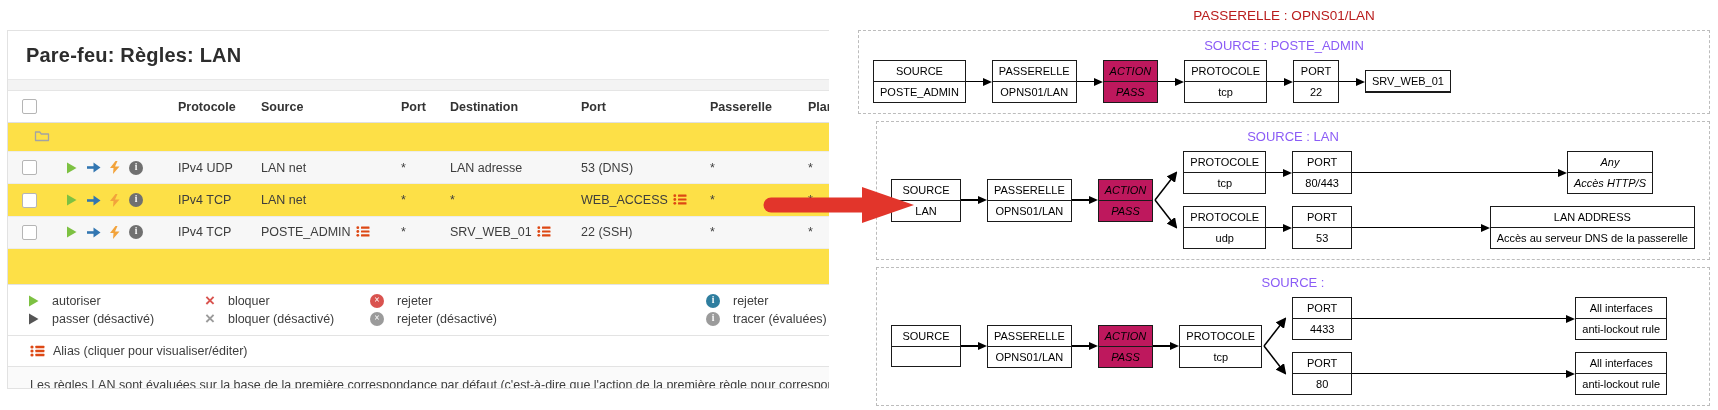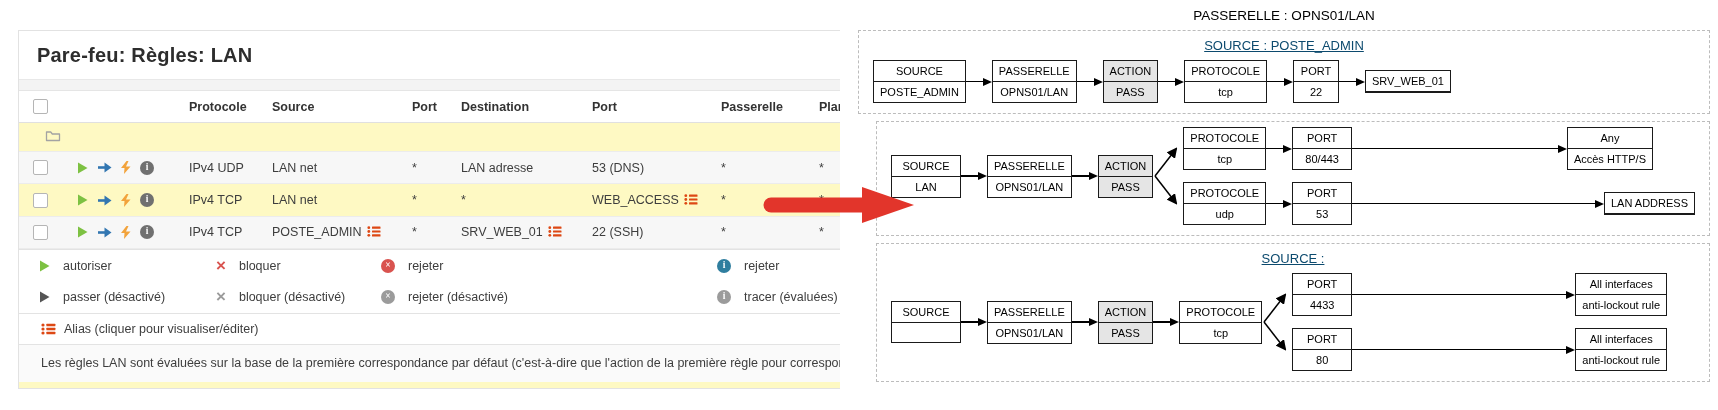--- a/index.html
+++ b/index.html
@@ -1,21 +1,21 @@
 <!DOCTYPE html>
 <html><head>
 <meta charset="utf-8">
 <style>
   html,body{margin:0;padding:0;background:#fff;}
   .canvas{position:relative;width:1718px;height:410px;background:#ffffff;
           font-family:"Liberation Sans",sans-serif;overflow:hidden;}
 
   
-  .fw-panel{position:absolute;left:18px;top:30px;width:821px;height:357px;
-            background:#fef9c3;border:1px solid #e2e2e2;border-right:none;overflow:hidden;}
+  .fw-panel{position:absolute;left:7px;top:30px;width:821px;height:357px;
+            background:#fde047;border:1px solid #e2e2e2;border-right:none;overflow:hidden;}
   .fw-header{padding:13px 18px 12px;border-bottom:1px solid #e8e8e8;background:#fff;}
   .fw-title{margin:0;font-size:20px;font-weight:700;color:#2d2d2d;letter-spacing:.2px;}
   .fw-gap{height:10px;background:#f3f3f3;border-bottom:1px solid #e5e5e5;}
 
   table.rules{border-collapse:collapse;table-layout:fixed;width:924px;
               font-size:12.5px;color:#3d3d3d;}
   table.rules th{font-weight:600;text-align:left;padding:8px 6px;color:#333;
                  white-space:nowrap;border-bottom:1px solid #e0e0e0;background:#fff;}
   table.rules td{padding:8px 6px;white-space:nowrap;border-bottom:1px solid #ececec;
                  vertical-align:middle;}
@@ -28,60 +28,60 @@
   .ic{display:inline-flex;align-items:center;}
   .icircle{display:inline-flex;align-items:center;justify-content:center;
            width:14px;height:14px;border-radius:50%;color:#fff;font-size:9.5px;
            font-weight:700;font-family:"Liberation Serif",serif;line-height:1;}
   .icircle.gray{background:#707070;} .icircle.blue{background:#2f7e9f;}
   .icircle.red{background:#d9534f;} .icircle.lgray{background:#9b9b9b;}
   .alias-ic{display:inline-flex;margin-left:5px;vertical-align:-1px;}
   .folder-cell{padding:6px 6px 6px 26px !important;}
 
   
-  .legend{display:grid;grid-template-columns:177px 165px 336px 1fr;row-gap:17px;
-          padding:9px 0 9px 20px;border-top:1px solid #e3e3e3;background:#fff;}
+  .legend{display:grid;grid-template-columns:177px 165px 336px 1fr;row-gap:4px;
+          padding:9px 0 9px 20px;border-top:1px solid #e3e3e3;background:#fff;margin-top:35px;}
   .legend-item{display:flex;align-items:center;gap:13px;font-size:12.5px;
                color:#3d3d3d;white-space:nowrap;}
   .xmark{font-size:17px;font-weight:700;line-height:12px;}
   .xmark.red{color:#d9534f;} .xmark.gray{color:#9b9b9b;}
 
   .note{display:flex;align-items:center;gap:8px;padding:8px 0 8px 22px;
         border-top:1px solid #e3e3e3;font-size:12.5px;color:#3d3d3d;
         white-space:nowrap;background:#fff;}
   .desc{border-top:1px solid #e3e3e3;background:#fafafa;padding:9px 0 9px 22px;
         font-size:12.5px;color:#3d3d3d;line-height:1.5;}
   .desc-line{white-space:nowrap;overflow:hidden;}
 
   
   .red-arrow{position:absolute;left:762px;top:184px;z-index:5;}
 
   
   .diagram{position:absolute;left:858px;top:8px;width:852px;font-family:"Liberation Sans",sans-serif;}
-  .diagram-title{text-align:center;font-size:13.5px;color:#000000;margin:0 0 7px;}
+  .diagram-title{text-align:center;font-size:13.5px;color:#b91c1c;margin:0 0 7px;}
   .dgroup{border:1.5px dashed #bcbcbc;padding:5px 14px 10px;margin-bottom:7px;background:#fff;}
   .dgroup.inset{margin-left:18px;}
-  .dgroup-label{text-align:center;font-size:13px;color:#0c4a6e;margin:2px 0 7px;text-decoration:underline;}
+  .dgroup-label{text-align:center;font-size:13px;color:#8b5cf6;margin:2px 0 7px;}
   .chain{display:flex;align-items:center;}
   .dnode{border:1px solid #1a1a1a;background:#fff;text-align:center;font-size:11px;
          color:#000;flex:0 0 auto;}
   .dnode-top{padding:4px 6px;border-bottom:1px solid #1a1a1a;white-space:nowrap;min-height:11px;}
   .dnode-bot{padding:4px 6px;white-space:nowrap;min-height:11px;}
-  .dnode.action{background:#e5e5e5;}
+  .dnode.action{background:#be185d;font-style:italic;}
   .w-src{min-width:68px;} .w-gw{min-width:74px;} .w-act{min-width:46px;}
   .w-proto{min-width:74px;} .w-port{min-width:44px;} .w-port2{min-width:58px;}
   .conn{display:flex;align-items:center;width:26px;flex:0 0 auto;}
   .conn.long{flex:1 1 auto;width:auto;}
   .conn-line{height:1.5px;background:#000;flex:1;}
   .conn-head{width:0;height:0;border-left:9px solid #000;border-top:4.5px solid transparent;
              border-bottom:4.5px solid transparent;flex:0 0 auto;}
   .branches{flex:1;display:flex;flex-direction:column;gap:12px;}
   .branch{display:flex;align-items:center;}
   .fork{flex:0 0 auto;}
-  .mr42{margin-right:42px;} .mr35{margin-right:28px;}
+  .mr42{margin-right:42px;font-style:italic;} .mr35{margin-right:28px;}
 </style>
 </head>
 <body>
 
 <div class="canvas">
 
   <svg width="0" height="0" style="position:absolute" aria-hidden="true">
     <defs>
       <marker id="ah" viewBox="0 0 10 10" refX="8" refY="5" markerWidth="7" markerHeight="7" orient="auto">
         <path d="M0,0 L10,5 L0,10 z" fill="#000"></path>
@@ -385,20 +385,21 @@
             <span class="conn-line"></span>
             <span class="conn-head"></span>
           </span>
         <div class="dnode">
           <div class="dnode-top">SRV_WEB_01</div>
         </div>
       </div>
     </div>
 
     <div class="dgroup inset">
+      <div class="dgroup-label">SOURCE : LAN</div>
       <div class="chain">
         <div class="dnode w-src">
           <div class="dnode-top">SOURCE</div>
           <div class="dnode-bot">LAN</div>
         </div>
         <span class="conn">
             <span class="conn-line"></span>
             <span class="conn-head"></span>
           </span>
         <div class="dnode w-gw">
@@ -452,20 +453,21 @@
             <div class="dnode w-port2">
               <div class="dnode-top">PORT</div>
               <div class="dnode-bot">53</div>
             </div>
             <span class="conn long">
                 <span class="conn-line"></span>
                 <span class="conn-head"></span>
               </span>
             <div class="dnode">
               <div class="dnode-top">LAN ADDRESS</div>
+              <div class="dnode-bot">Accès au serveur DNS de la passerelle</div>
             </div>
           </div>
         </div>
       </div>
     </div>
 
     <div class="dgroup inset">
       <div class="dgroup-label">SOURCE :</div>
       <div class="chain">
         <div class="dnode w-src">

